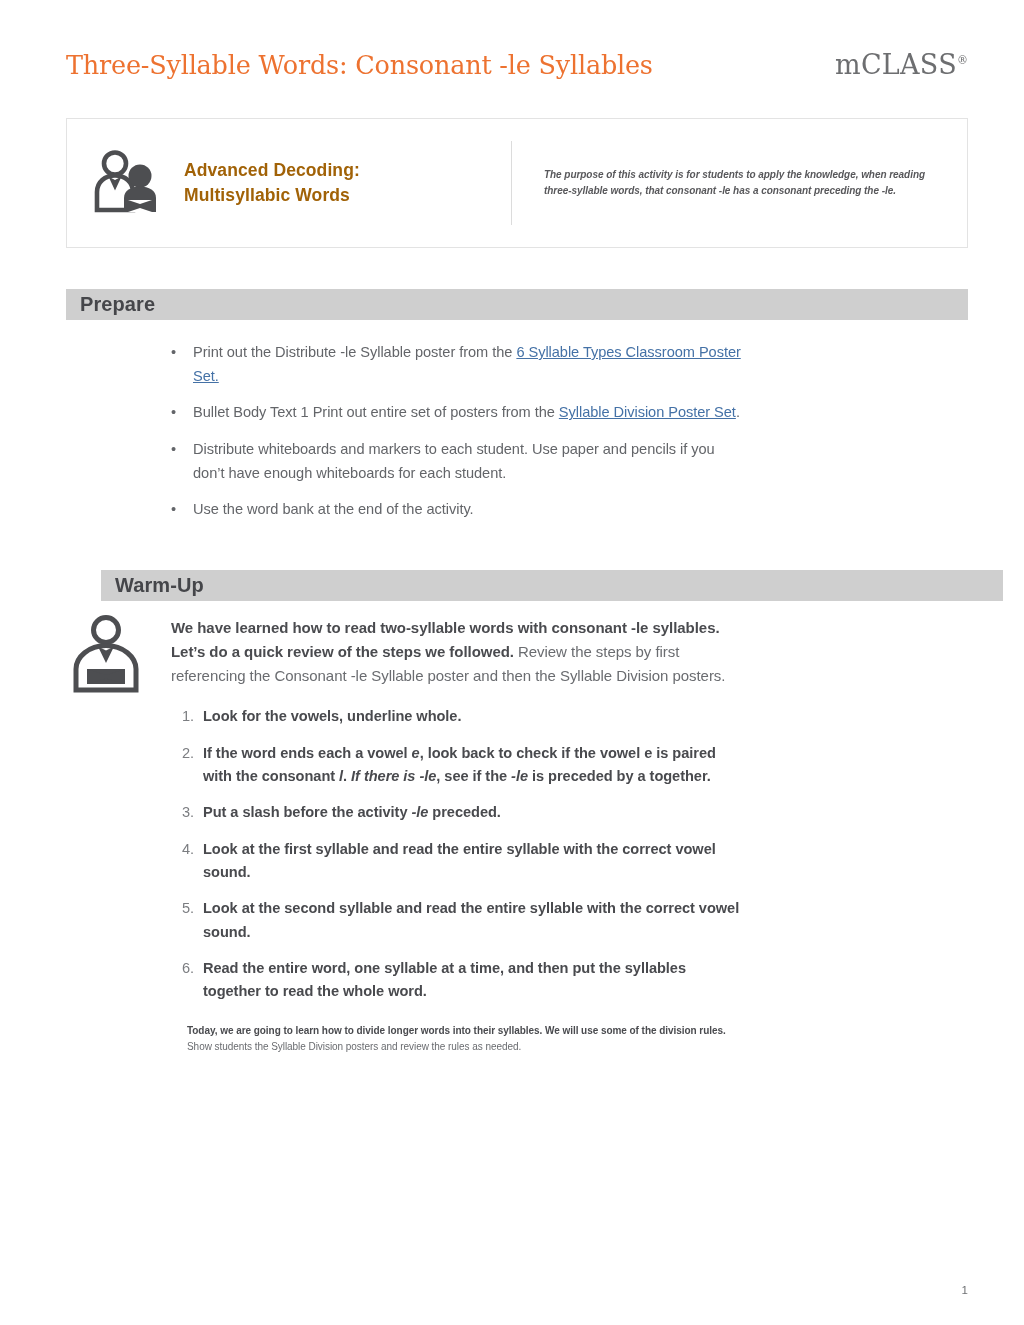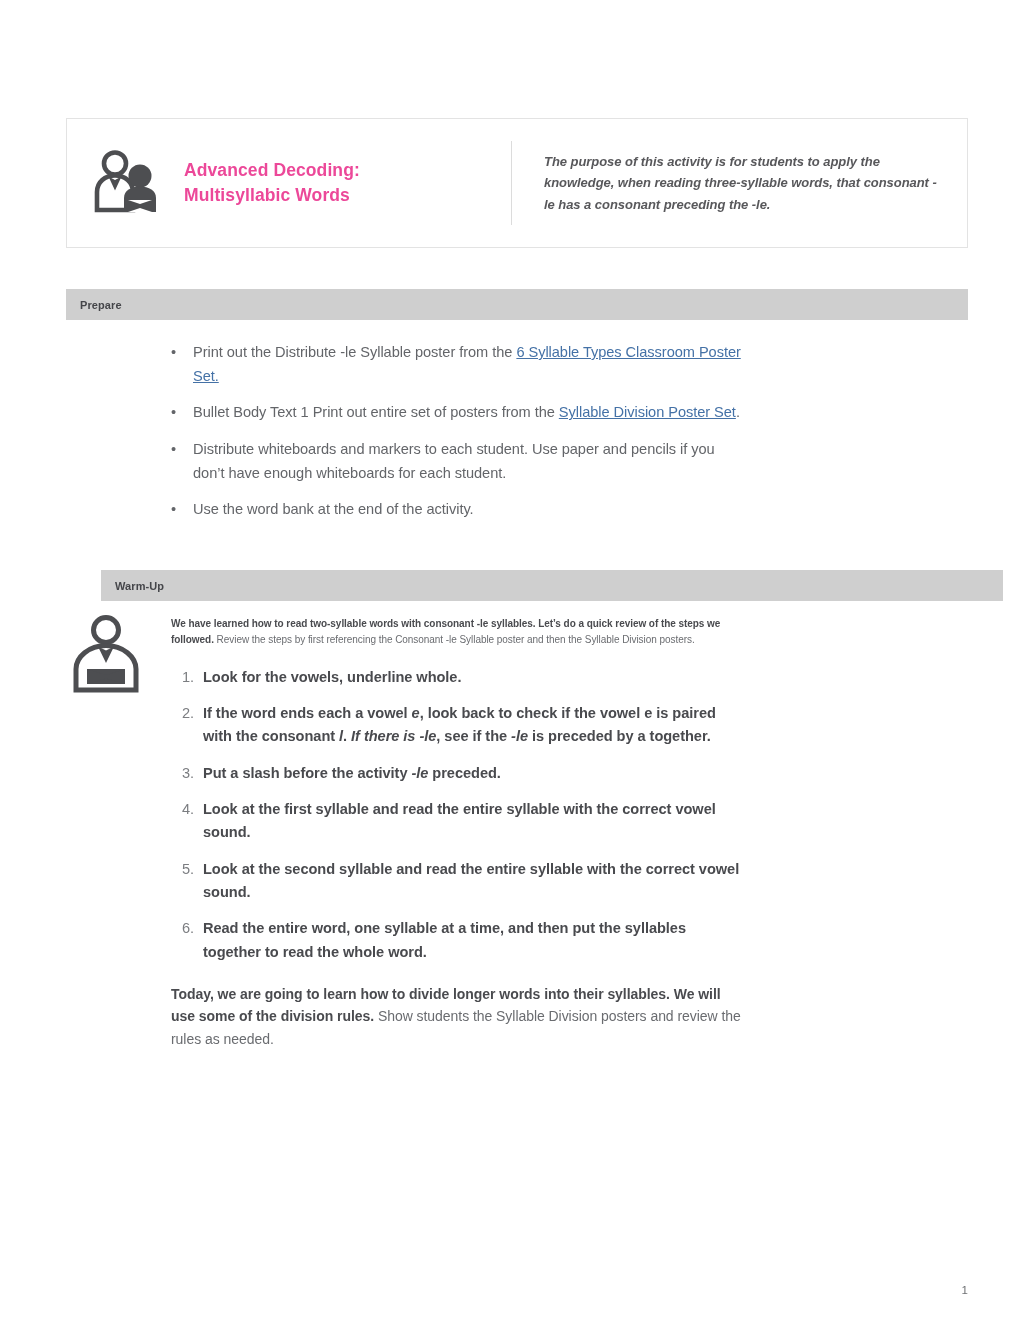--- a/index.html
+++ b/index.html
@@ -81,58 +81,58 @@
   .info-icon {
     width: 68px;
     height: 66px;
     flex: 0 0 68px;
     margin-right: 22px;
   }
   .info-icon svg { display: block; }
   .info-title {
     font-size: 17.5px;
     font-weight: 600;
-    color: #ec4899;
+    color: #a16207;
     line-height: 1.45;
     letter-spacing: 0.1px;
   }
   .info-divider {
     width: 1px;
     background: #dcdcdc;
     margin: 22px 0;
     flex: 0 0 1px;
   }
   .info-right {
     flex: 1;
     display: flex;
     align-items: center;
     padding: 0 28px 0 32px;
   }
   .info-desc {
-    font-size: 13px;
+    font-size: 10px;
     font-style: italic;
     font-weight: bold;
     color: #58585b;
     line-height: 1.62;
     letter-spacing: -0.05px;
   }
 
   
   .section-bar {
     position: absolute;
     left: 66px;
     width: 902px;
     height: 31px;
     background: #cfcfcf;
     display: flex;
     align-items: center;
     padding-left: 14px;
   }
   .section-bar span {
-    font-size: 11px;
+    font-size: 20px;
     font-weight: 700;
     color: #45464a;
     letter-spacing: 0.1px;
   }
   #bar-prepare { top: 289px; }
   #bar-warmup  { top: 570px; margin-left: 35px; }
 
   
   .prepare-list {
     position: absolute;
@@ -171,21 +171,21 @@
   }
   .warmup-icon svg { display: block; }
 
   .warmup-body {
     position: absolute;
     top: 616px;
     left: 171px;
     width: 570px;
   }
   .wu-para {
-    font-size: 10px;
+    font-size: 15px;
     line-height: 1.585;
     color: #6a6c70;
     letter-spacing: -0.05px;
   }
   .wu-para b { color: #4a4b4f; font-weight: 700; }
 
   .steps-list {
     margin: 18px 0 0 0;
     padding: 0;
     list-style: none;
@@ -207,43 +207,50 @@
   }
   .step-text {
     flex: 1;
     color: #494a4e;
     font-weight: 700;
   }
   .step-text i { font-style: italic; }
 
   .closing-para {
     margin-top: 19px;
-    font-size: 14px;
+    font-size: 10px;
     line-height: 1.585;
     color: #6a6c70;
     letter-spacing: -0.05px;
+    margin-left: 16px;
   }
   .closing-para b { color: #4a4b4f; font-weight: 700; }
 
   
   .page-number {
     position: absolute;
     top: 1284px;
     left: 940px;
     width: 28px;
     text-align: right;
     font-size: 11.5px;
     color: #6f7174;
   }
 </style>
 </head>
 <body>
 
 <div class="page">
 
+  <div class="title-row">
+    <div class="doc-title">Three-Syllable Words: Consonant -le Syllables</div>
+    <div class="brand">
+      <span>mCLASS</span><span class="reg">®</span>
+    </div>
+  </div>
 
   <div class="info-box">
     <div class="info-left">
       <div class="info-icon">
         <svg viewBox="0 0 68 66" width="68" height="66" aria-hidden="true">
 
           <circle cx="21" cy="13.5" r="11" fill="none" stroke="#4d4e51" stroke-width="4.6"></circle>
           <path d="M3 60 L3 42 C3 32 11 25.5 21 25.5 C31 25.5 39 32 39 42 L39 60 Z" fill="none" stroke="#4d4e51" stroke-width="4.6" stroke-linejoin="miter"></path>
           <path d="M14.5 26.5 L21 40.5 L27.5 26.5 L21 30 Z" fill="#4d4e51"></path>
 

